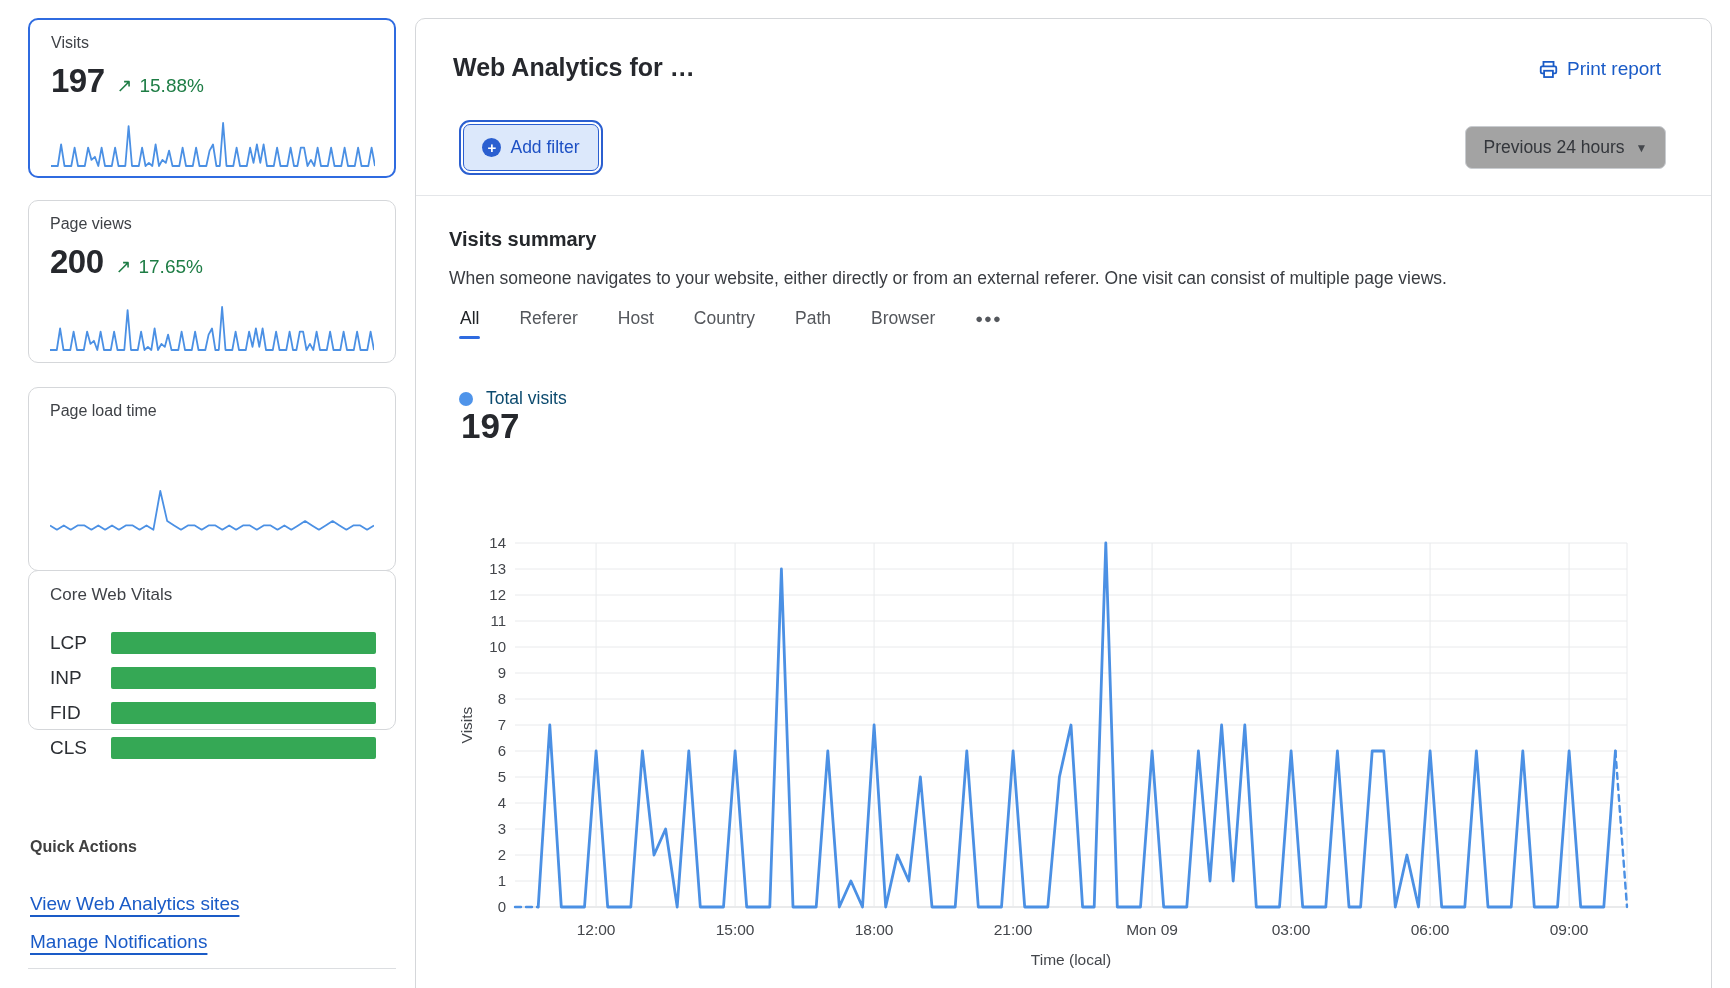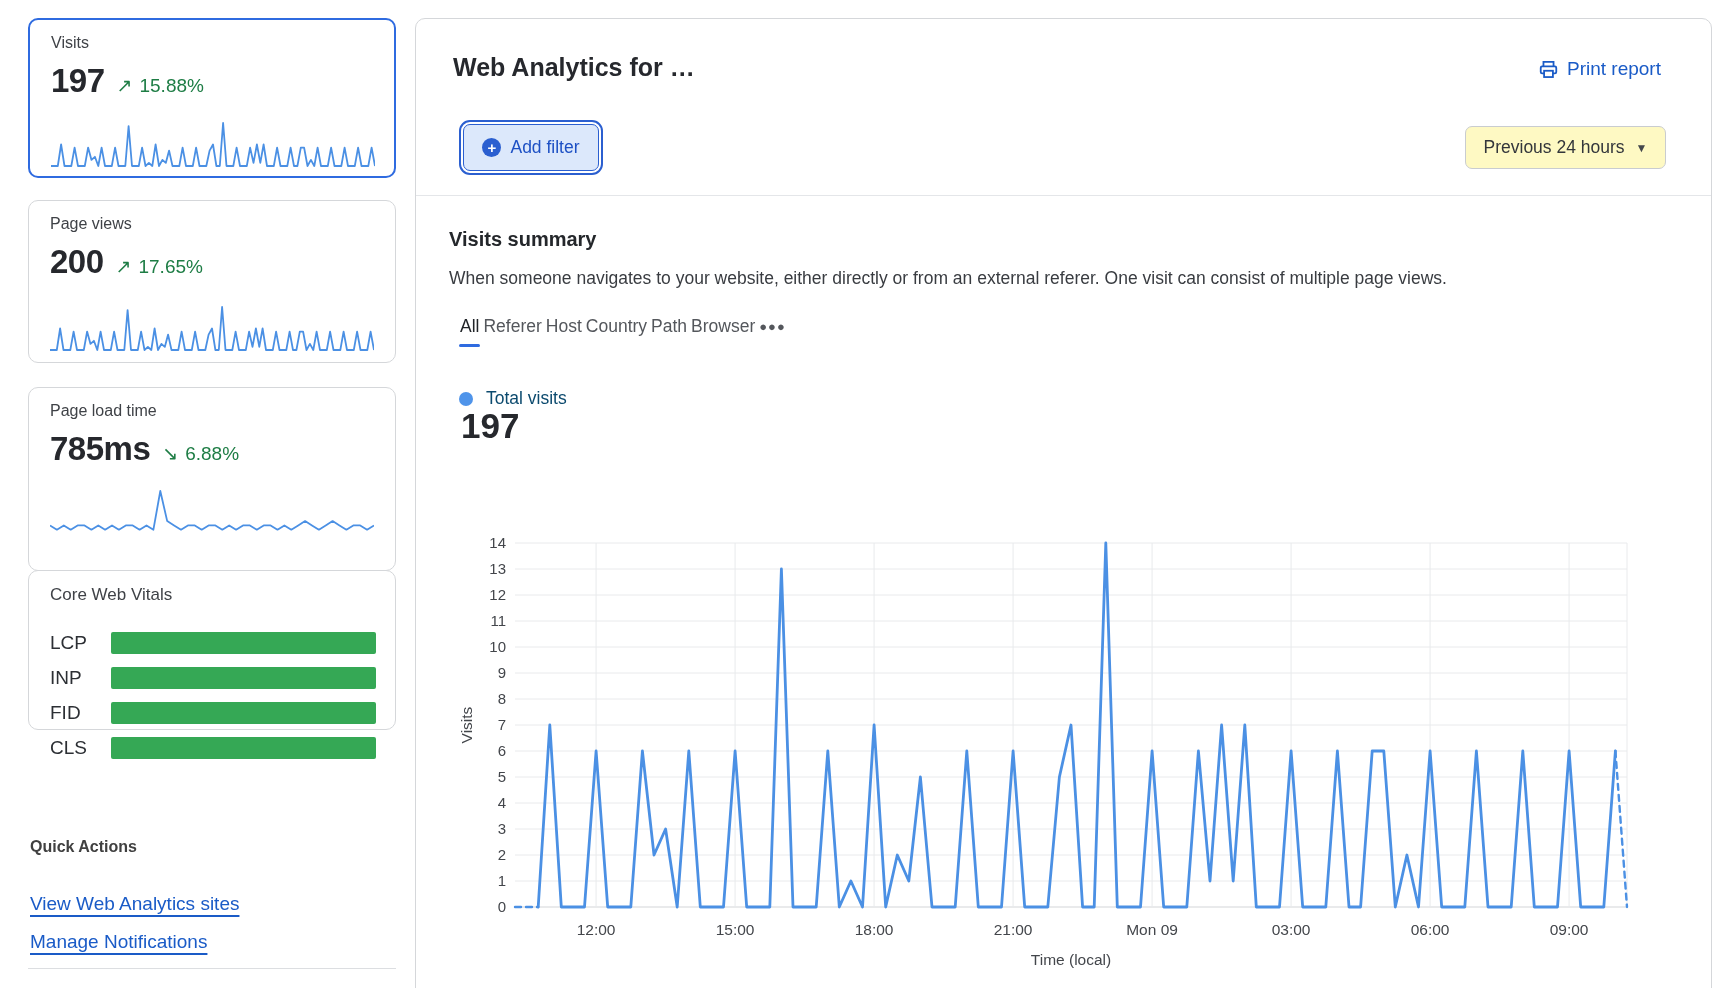--- a/index.html
+++ b/index.html
@@ -33,26 +33,26 @@
                 color:var(--blue);font-size:19px;cursor:pointer;}
   #add-filter{position:absolute;left:459px;top:120px;width:144px;height:55px;
               border:2px solid var(--btnBlue);border-radius:11px;box-sizing:border-box;background:#fff;cursor:pointer;}
   #add-filter-inner{position:absolute;inset:2px;background:#dce8fb;border:1.5px solid var(--btnBlue);
               border-radius:7px;display:flex;align-items:center;justify-content:center;gap:9px;
               color:#1d50c4;font-size:17.5px;box-sizing:border-box;}
   #plus-circle{width:19px;height:19px;border-radius:50%;background:var(--btnBlue);color:#fff;
               display:flex;align-items:center;justify-content:center;font-size:15px;font-weight:bold;line-height:1;}
   #time-range{position:absolute;left:1465px;top:126px;width:201px;height:43px;border:1px solid #c9ccd0;
               border-radius:7px;box-sizing:border-box;display:flex;align-items:center;justify-content:center;
-              gap:11px;font-size:17.5px;color:#33363b;background:#fef9c3;cursor:pointer;}
+              gap:11px;font-size:17.5px;color:#33363b;background:#a3a3a3;cursor:pointer;}
   #tr-caret{font-size:12px;color:#44474c;}
   #header-divider{position:absolute;left:416px;top:195px;width:1295px;height:1px;background:#e4e6e9;}
   #summary-title{position:absolute;left:449px;top:228px;font-size:20px;font-weight:bold;color:#24272b;}
   #summary-desc{position:absolute;left:449px;top:268px;font-size:17.5px;color:#393c41;}
-  #tabs{position:absolute;left:460px;top:316px;display:flex;gap:4px;font-size:17.5px;color:#54575c;align-items:center;}
+  #tabs{position:absolute;left:460px;top:308px;display:flex;gap:40px;font-size:17.5px;color:#54575c;align-items:center;}
   .tab{cursor:pointer;position:relative;}
   .tab.active{color:#212428;}
   .tab.active::after{content:"";position:absolute;left:-1px;right:-1px;bottom:-10px;height:3px;
               background:var(--sel);border-radius:2px;}
   #tab-more{cursor:pointer;font-size:13px;letter-spacing:1px;align-self:center;color:#54575c;font-weight:bold;}
   #legend{position:absolute;left:459px;top:388px;display:flex;align-items:center;gap:13px;}
   #legend-dot{width:14px;height:14px;border-radius:50%;background:#4f94ea;}
   #legend-label{font-size:17.5px;color:#0c4a6e;}
   #total-visits{position:absolute;left:461px;top:406px;font-size:35px;font-weight:bold;color:#26282d;}
   #chart{position:absolute;left:440px;top:482px;}
@@ -90,27 +90,20 @@
         <span>17.65%</span>
       </span>
     </div>
     <svg class="spark" width="324" height="48" style="top:103px;">
         <polyline points="0.0,46.0 3.4,46.0 6.8,46.0 10.1,24.5 13.5,46.0 16.9,46.0 20.3,46.0 23.6,27.6 27.0,46.0 30.4,46.0 33.8,46.0 37.1,27.6 40.5,39.9 43.9,36.8 47.3,46.0 50.6,27.6 54.0,46.0 57.4,46.0 60.8,46.0 64.1,27.6 67.5,46.0 70.9,46.0 74.3,46.0 77.6,6.1 81.0,46.0 84.4,46.0 87.8,46.0 91.1,27.6 94.5,46.0 97.9,42.9 101.3,46.0 104.6,24.5 108.0,46.0 111.4,39.9 114.8,42.9 118.1,30.6 121.5,46.0 124.9,46.0 128.3,46.0 131.6,27.6 135.0,46.0 138.4,46.0 141.8,46.0 145.1,27.6 148.5,46.0 151.9,46.0 155.3,46.0 158.6,30.6 162.0,24.5 165.4,46.0 168.8,46.0 172.1,3.0 175.5,46.0 178.9,46.0 182.3,46.0 185.6,27.6 189.0,46.0 192.4,46.0 195.8,46.0 199.1,27.6 202.5,42.9 205.9,24.5 209.3,42.9 212.6,24.5 216.0,46.0 219.4,46.0 222.8,46.0 226.1,27.6 229.5,46.0 232.9,46.0 236.3,46.0 239.6,27.6 243.0,46.0 246.4,46.0 249.8,27.6 253.1,27.6 256.5,46.0 259.9,39.9 263.3,46.0 266.6,27.6 270.0,46.0 273.4,46.0 276.8,46.0 280.1,27.6 283.5,46.0 286.9,46.0 290.3,46.0 293.6,27.6 297.0,46.0 300.4,46.0 303.8,46.0 307.1,27.6 310.5,46.0 313.9,46.0 317.3,46.0 320.6,27.6 324.0,46.0" fill="none" stroke="#4b90e4" stroke-width="1.8" stroke-linejoin="round"></polyline>
       </svg>
   </div>
 
   <div class="side-card" style="top:387px;height:184px;">
     <div class="card-label">Page load time</div>
-    <div class="card-valrow">
-      <span class="card-value">785ms</span>
-      <span class="trend">
-        <span class="trend-arrow">↘</span>
-        <span>6.88%</span>
-      </span>
-    </div>
     <svg class="spark" width="324" height="48">
         <polyline points="0.0,37.4 6.9,41.7 13.8,37.4 20.7,41.7 27.6,37.4 34.5,37.4 41.4,41.7 48.3,37.4 55.1,41.7 62.0,37.4 68.9,41.7 75.8,37.4 82.7,37.4 89.6,41.7 96.5,37.4 103.4,41.7 110.3,3.0 117.2,33.1 124.1,37.4 131.0,41.7 137.9,37.4 144.8,37.4 151.7,41.7 158.6,37.4 165.4,37.4 172.3,41.7 179.2,37.4 186.1,41.7 193.0,37.4 199.9,37.4 206.8,41.7 213.7,37.4 220.6,37.4 227.5,41.7 234.4,37.4 241.3,41.7 248.2,37.4 255.1,33.1 262.0,37.4 268.9,41.7 275.7,37.4 282.6,33.1 289.5,37.4 296.4,41.7 303.3,37.4 310.2,37.4 317.1,41.7 324.0,37.4" fill="none" stroke="#4b90e4" stroke-width="1.8" stroke-linejoin="round"></polyline>
       </svg>
   </div>
 
   <div class="side-card" style="top:570px;height:160px;">
     <div class="cwv-title">Core Web Vitals</div>
     <div class="cwv-row" style="top:61px;">
       <span class="cwv-label">LCP</span>
       <span class="cwv-bar"></span>

